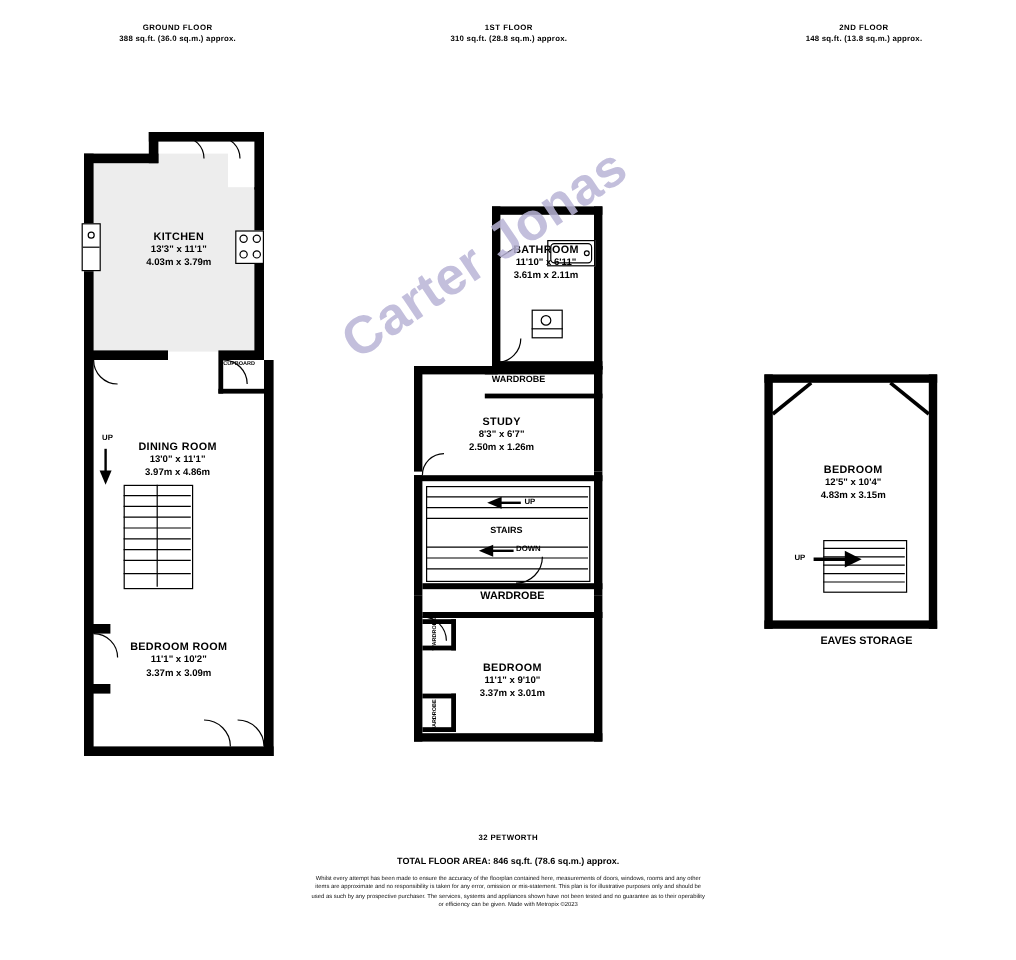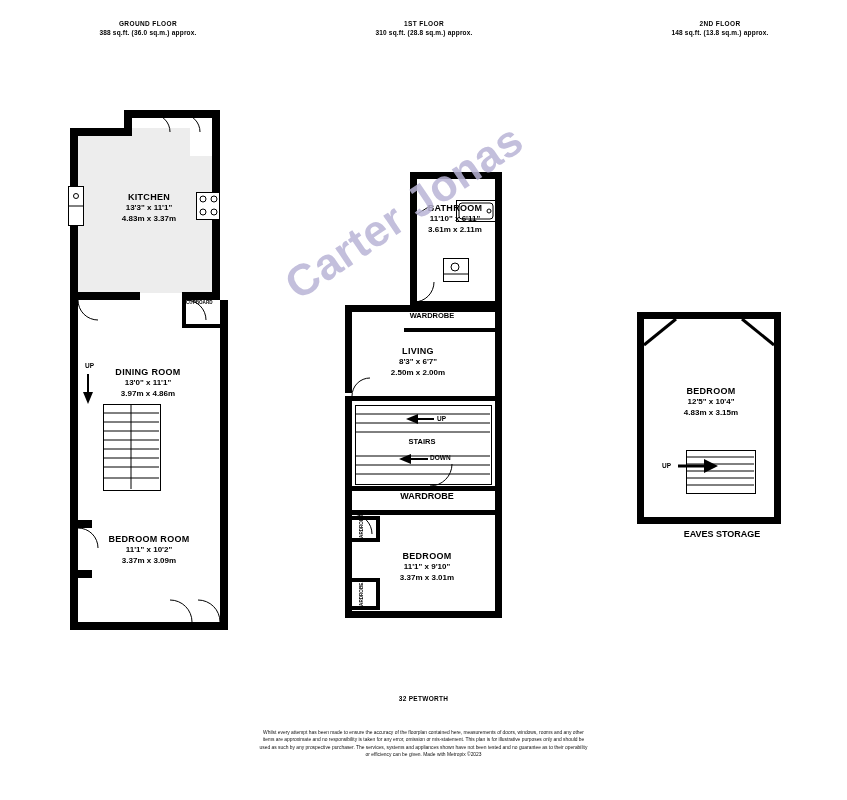--- a/index.html
+++ b/index.html
@@ -205,21 +205,21 @@
 
     <div class="fixture" style="left:68px; top:186px; width:16px; height:40px;"></div>
 
     <div class="fixture" style="left:196px; top:192px; width:24px; height:28px;"></div>
 
     <div class="stairs" style="left:103px; top:404px; width:56px; height:85px;"></div>
 
     <div class="room-label" style="left:84px; top:191px; width:130px;">
       <div class="rname">KITCHEN</div>
       <div class="rdim">13'3"  x 11'1"</div>
-      <div class="rdim">4.83m x 3.37m</div>
+      <div class="rdim">4.03m x 3.79m</div>
     </div>
 
     <div class="room-label" style="left:83px; top:366px; width:130px;">
       <div class="rname">DINING ROOM</div>
       <div class="rdim">13'0"  x 11'1"</div>
       <div class="rdim">3.97m x 4.86m</div>
     </div>
 
     <div class="room-label" style="left:84px; top:533px; width:130px;">
       <div class="rname">BEDROOM ROOM</div>
@@ -272,23 +272,23 @@
 
     <div class="room-label" style="left:390px; top:202px; width:130px;">
       <div class="rname">BATHROOM</div>
       <div class="rdim">11'10" x 6'11"</div>
       <div class="rdim">3.61m x 2.11m</div>
     </div>
 
     <div class="small-label" style="left:397px; top:311px; width:70px;">WARDROBE</div>
 
     <div class="room-label" style="left:358px; top:345px; width:120px;">
-      <div class="rname">LIVING</div>
+      <div class="rname">STUDY</div>
       <div class="rdim">8'3"  x 6'7"</div>
-      <div class="rdim">2.50m x 2.00m</div>
+      <div class="rdim">2.50m x 1.26m</div>
     </div>
 
     <div class="small-label" style="left:392px; top:437px; width:60px;">STAIRS</div>
     <div class="arrow-label" style="left:437px; top:415px;">UP</div>
     <div class="arrow-label" style="left:430px; top:454px;">DOWN</div>
 
     <div class="small-label" style="left:377px; top:491px; width:100px; font-size:9px;">WARDROBE</div>
 
     <div class="rot-label" style="left:359px; top:542px;">WARDROBE</div>
     <div class="rot-label" style="left:359px; top:610px;">WARDROBE</div>
@@ -390,18 +390,21 @@
       <line x1="644" y1="345" x2="676" y2="319" stroke-width="3"></line>
       <line x1="774" y1="345" x2="742" y2="319" stroke-width="3"></line>
     </g>
   </svg>
 
   <div class="watermark">Carter Jonas</div>
 
   <div class="footer" style="top:695px;">
     <div class="footer-address">32 PETWORTH</div>
   </div>
+  <div class="footer" style="top:713px;">
+    <div class="footer-total">TOTAL FLOOR AREA: 846 sq.ft. (78.6 sq.m.) approx.</div>
+  </div>
   <div class="footer" style="top:729px;">
     <div class="footer-disclaimer">Whilst every attempt has been made to ensure the accuracy of the floorplan contained here, measurements of doors, windows, rooms and any other items are approximate and no responsibility is taken for any error, omission or mis-statement. This plan is for illustrative purposes only and should be used as such by any prospective purchaser. The services, systems and appliances shown have not been tested and no guarantee as to their operability or efficiency can be given.
 Made with Metropix ©2023</div>
   </div>
 
 </div>
 
 </body></html>

